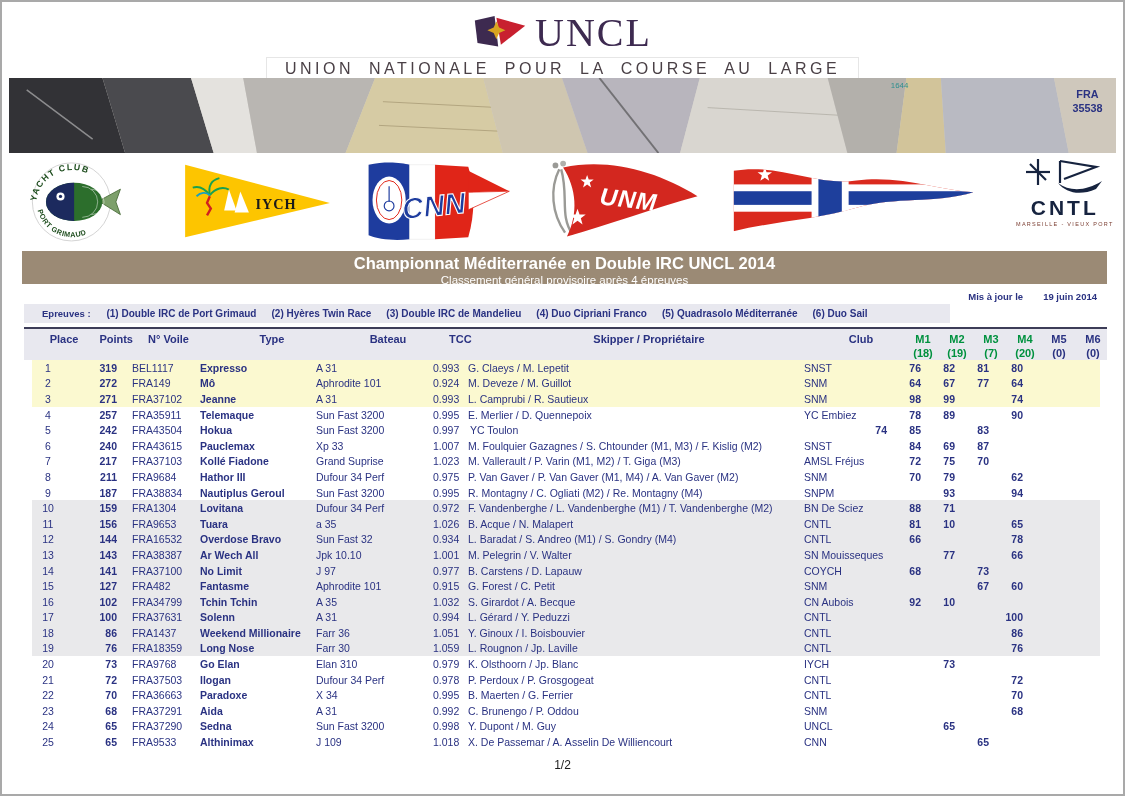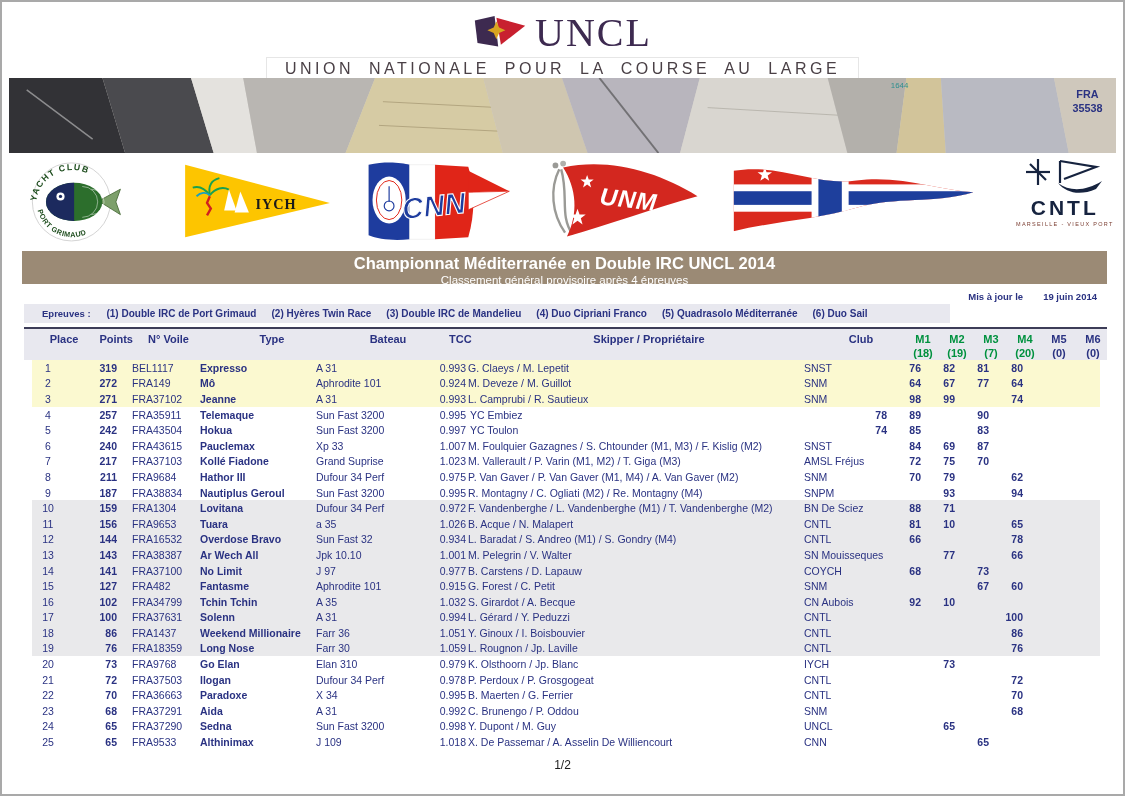--- a/index.html
+++ b/index.html
@@ -65,21 +65,21 @@
   .tbody{position:absolute;top:358px;left:30px;width:1068px;}
   .trow{width:1068px;padding-right:6px;height:15.6px;align-items:center;
         font-size:10.5px;color:var(--navy);}
   .trow>div{white-space:nowrap;overflow:hidden;}
   .band-yellow{background:var(--yellow);} .band-gray{background:var(--gray);} .band-white{background:#fff;}
   .c-place{text-align:center;}
   .c-points{text-align:right;font-weight:bold;}
   .c-voile{padding-left:15px;}
   .c-bateau{padding-left:2px;font-weight:bold;}
   .c-type{padding-left:2px;}
-  .c-tcc{padding-left:3px;text-align:right;}
+  .c-tcc{padding-left:3px;}
   .c-skipper{padding-left:2px;}
   .c-club{padding-left:4px;}
   .c-m{text-align:right;padding-right:3px;font-weight:bold;}
 
   .pagenum{position:absolute;top:756px;left:0;right:0;text-align:center;
            font-size:12px;color:#1c1c1c;}
 </style>
 </head>
 <body>
 
@@ -318,20 +318,21 @@
       <div class="c-m"></div>
       <div class="c-m"></div>
     </div>
       <div class="trow grid band-white">
       <div class="c-place">4</div>
       <div class="c-points">257</div>
       <div class="c-voile">FRA35911</div>
       <div class="c-bateau">Telemaque</div>
       <div class="c-type">Sun Fast 3200</div>
       <div class="c-tcc">0.995</div>
+      <div class="c-skipper">E. Merlier / D. Quennepoix</div>
       <div class="c-club">YC Embiez</div>
       <div class="c-m">78</div>
       <div class="c-m">89</div>
       <div class="c-m"></div>
       <div class="c-m">90</div>
       <div class="c-m"></div>
       <div class="c-m"></div>
     </div>
       <div class="trow grid band-white">
       <div class="c-place">5</div>

